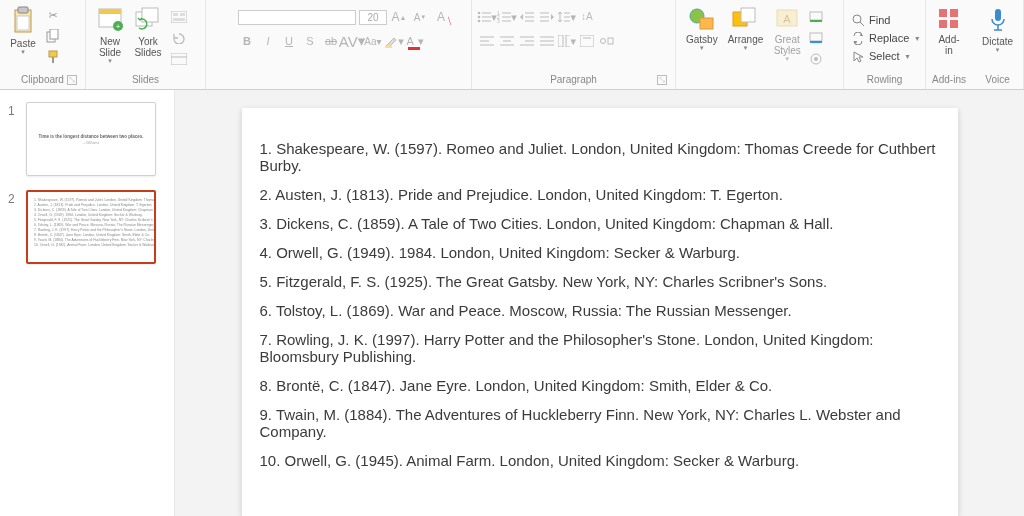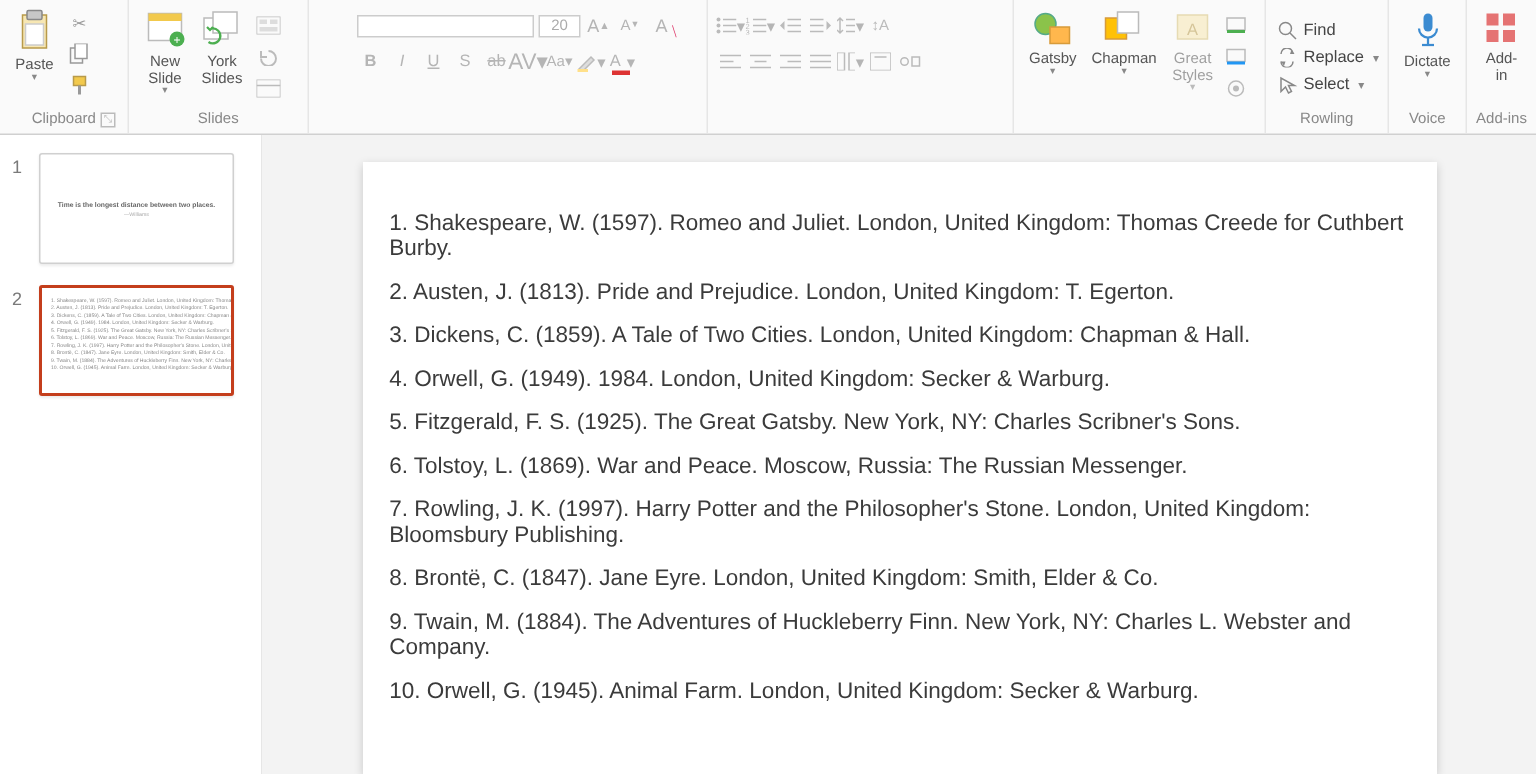--- a/index.html
+++ b/index.html
@@ -276,20 +276,21 @@
             </svg>
           </span>
         <span class="mini-btn icon-gray">
             <svg width="14" height="12">
               <circle cx="3" cy="6" r="2.5" fill="none" stroke="#bbb"></circle>
               <rect x="8" y="3" width="5" height="6" fill="none" stroke="#bbb"></rect>
             </svg>
           </span>
       </div>
     </div>
+    <div class="group-title"><span>Paragraph</span><span class="dlg">⤡</span></div>
   </div>
 
   <div class="group" style="width:168px">
     <div class="group-body">
       <div class="vbtn">
         <span class="icon-box">
             <svg width="28" height="26">
               <circle cx="9" cy="10" r="7" fill="#8bc34a" stroke="#5a8"></circle>
               <rect x="12" y="12" width="13" height="11" fill="#ffb74d" stroke="#d79b3a"></rect>
             </svg>
@@ -297,21 +298,21 @@
         <span class="lbl">Gatsby</span>
         <span class="caret">▾</span>
       </div>
       <div class="vbtn">
         <span class="icon-box">
             <svg width="28" height="26">
               <rect x="2" y="6" width="14" height="14" fill="#ffc107" stroke="#d79b3a"></rect>
               <rect x="10" y="2" width="14" height="14" fill="#fff" stroke="#bbb"></rect>
             </svg>
           </span>
-        <span class="lbl">Chapman</span>
+        <span class="lbl">Arrange</span>
         <span class="caret">▾</span>
       </div>
       <div class="vbtn" style="opacity:.55">
         <span class="icon-box">
             <svg width="28" height="26">
               <rect x="4" y="4" width="20" height="16" fill="#f7e7b3" stroke="#d7c27a"></rect>
               <text x="14" y="17" font-size="11" text-anchor="middle" fill="#b89a4a">A</text>
             </svg>
           </span>
         <span class="lbl" style="white-space:pre">Great
@@ -375,53 +376,53 @@
               <path d="M2 2 L2 11 L5 8 L7 12 L9 11 L7 7 L11 7 Z" fill="none" stroke="#888"></path>
             </svg>
           </span>
         <span>Select</span>
           <span class="caret">▾</span>
       </div>
     </div>
     <div class="group-title">Rowling</div>
   </div>
 
+  <div class="group" style="width:46px;border-right:none">
+    <div class="group-body">
+      <div class="vbtn">
+        <span class="icon-box">
+            <svg width="26" height="26">
+              <rect x="3" y="3" width="8" height="8" fill="#e57373"></rect>
+              <rect x="14" y="3" width="8" height="8" fill="#e57373"></rect>
+              <rect x="3" y="14" width="8" height="8" fill="#e57373"></rect>
+              <rect x="14" y="14" width="8" height="8" fill="#e57373"></rect>
+            </svg>
+          </span>
+        <span class="lbl">Add-in</span>
+      </div>
+    </div>
+    <div class="group-title">Add-ins</div>
+  </div>
+
   <div class="group" style="width:52px">
     <div class="group-body">
       <div class="vbtn">
         <span class="icon-box">
             <svg width="24" height="28">
               <rect x="9" y="3" width="6" height="12" rx="3" fill="#3b8bd1"></rect>
               <path d="M6 13 a6 6 0 0 0 12 0" fill="none" stroke="#3b8bd1" stroke-width="1.5"></path>
               <line x1="12" y1="19" x2="12" y2="24" stroke="#3b8bd1" stroke-width="1.5"></line>
               <line x1="8" y1="24" x2="16" y2="24" stroke="#3b8bd1" stroke-width="1.5"></line>
             </svg>
           </span>
         <span class="lbl">Dictate</span>
         <span class="caret">▾</span>
       </div>
     </div>
     <div class="group-title">Voice</div>
-  </div>
-
-  <div class="group" style="width:46px;border-right:none">
-    <div class="group-body">
-      <div class="vbtn">
-        <span class="icon-box">
-            <svg width="26" height="26">
-              <rect x="3" y="3" width="8" height="8" fill="#e57373"></rect>
-              <rect x="14" y="3" width="8" height="8" fill="#e57373"></rect>
-              <rect x="3" y="14" width="8" height="8" fill="#e57373"></rect>
-              <rect x="14" y="14" width="8" height="8" fill="#e57373"></rect>
-            </svg>
-          </span>
-        <span class="lbl">Add-in</span>
-      </div>
-    </div>
-    <div class="group-title">Add-ins</div>
   </div>
 </div>
 
 <div class="workspace">
   <div class="slide-panel">
     <div class="thumb-row">
       <div class="thumb-num">1</div>
       <div class="thumb">
         <div class="thumb1-inner">
           <div class="thumb1-title">Time is the longest distance between two places.</div>

